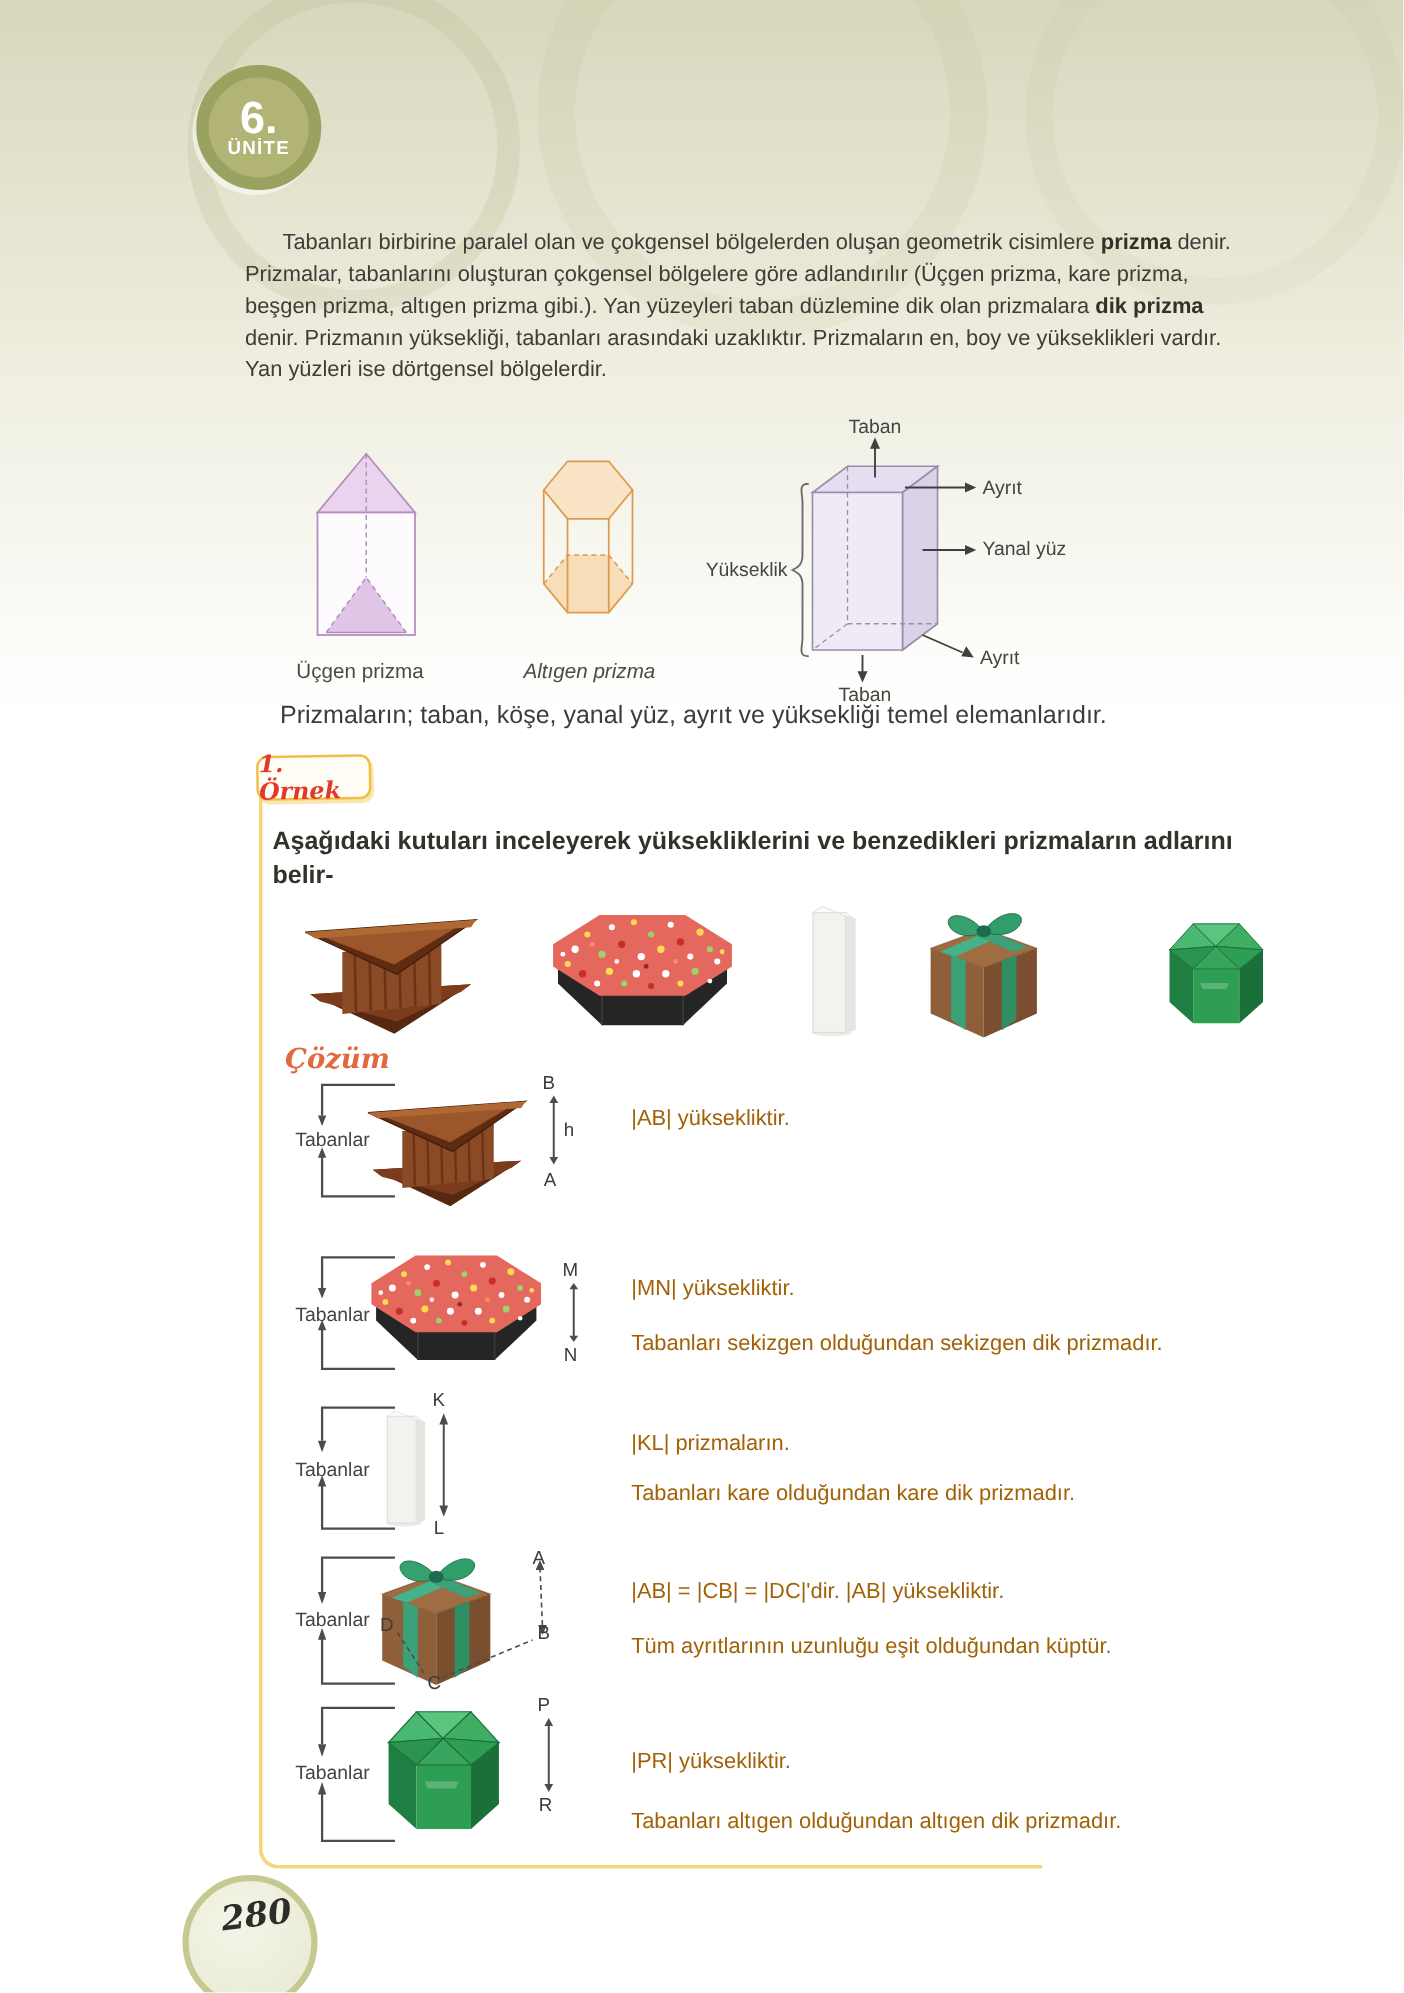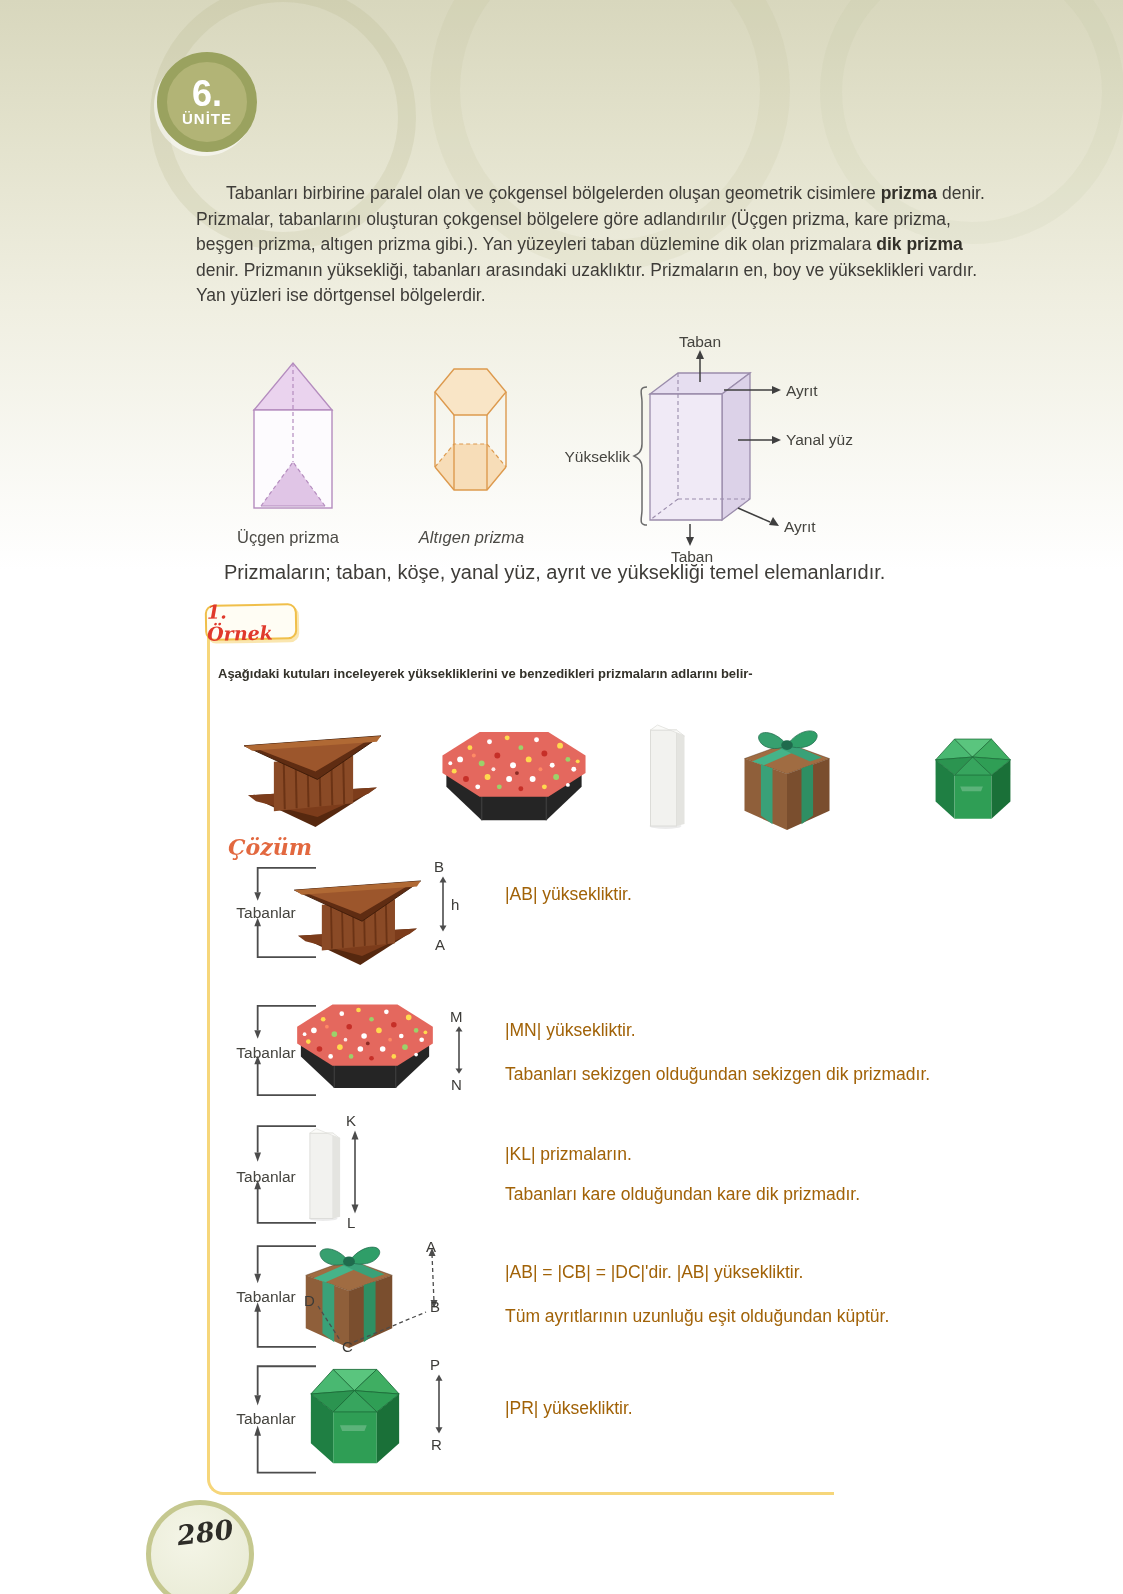--- a/index.html
+++ b/index.html
@@ -44,21 +44,21 @@
   .ex-bracket{position:absolute;left:207px;top:620px;width:624px;height:872px;
               border-left:3px solid #f6d67a;border-bottom:3px solid #f6d67a;
               border-bottom-left-radius:16px;}
   .ex-badge{position:absolute;left:205px;top:604px;width:88px;height:32px;
             border:2px solid #f0bf4a;border-radius:9px;background:#fffdf4;
             box-shadow:2px 3px 0 rgba(246,214,122,0.6);
             display:flex;align-items:center;justify-content:center;transform:rotate(-1deg);}
   .ex-badge span{font-family:"DejaVu Serif", serif;font-style:italic;font-weight:bold;
                  font-size:19px;color:#e0392c;}
   .question{position:absolute;left:218px;top:660px;width:810px;font-weight:bold;
-            font-size:13px;line-height:27px;color:#333129;}
+            font-size:20px;line-height:27px;color:#333129;}
   
   .bx{position:absolute;}
   .bx-wood{left:235px;top:724px;width:155px;height:104px;}
   .bx-sprinkle{left:428px;top:730px;width:172px;height:98px;}
   .bx-column{left:644px;top:722px;width:47px;height:108px;}
   .bx-gift{left:728px;top:718px;width:118px;height:114px;}
   .bx-hex{left:928px;top:726px;width:90px;height:100px;}
   .cozum{position:absolute;left:228px;top:834px;font-family:"DejaVu Serif", serif;
          font-style:italic;font-weight:bold;font-size:22px;color:#e2683f;}
   
@@ -367,19 +367,20 @@
     <span class="tabanlar" style="top:60px;">Tabanlar</span>
     <svg class="sbox" style="left:68px;top:6px;width:134px;height:114px;" viewBox="0 0 95 102">
         <use href="#sym-hex-box"></use>
       </svg>
     <span class="pt" style="left:210px;top:6px;">P</span>
     <svg class="vline" style="left:213px;top:24px;width:12px;height:60px;" viewBox="0 0 12 70" preserveAspectRatio="none">
         <use href="#sym-vline"></use>
       </svg>
     <span class="pt" style="left:211px;top:86px;">R</span>
     <div class="sline" style="top:48px;">|PR| yüksekliktir.</div>
+    <div class="sline" style="top:96px;">Tabanları altıgen olduğundan altıgen dik prizmadır.</div>
   </div>
 
   <div class="pg-circle">
     <span class="pg-num">280</span>
   </div>
 
 </div>
 
 </body></html>

